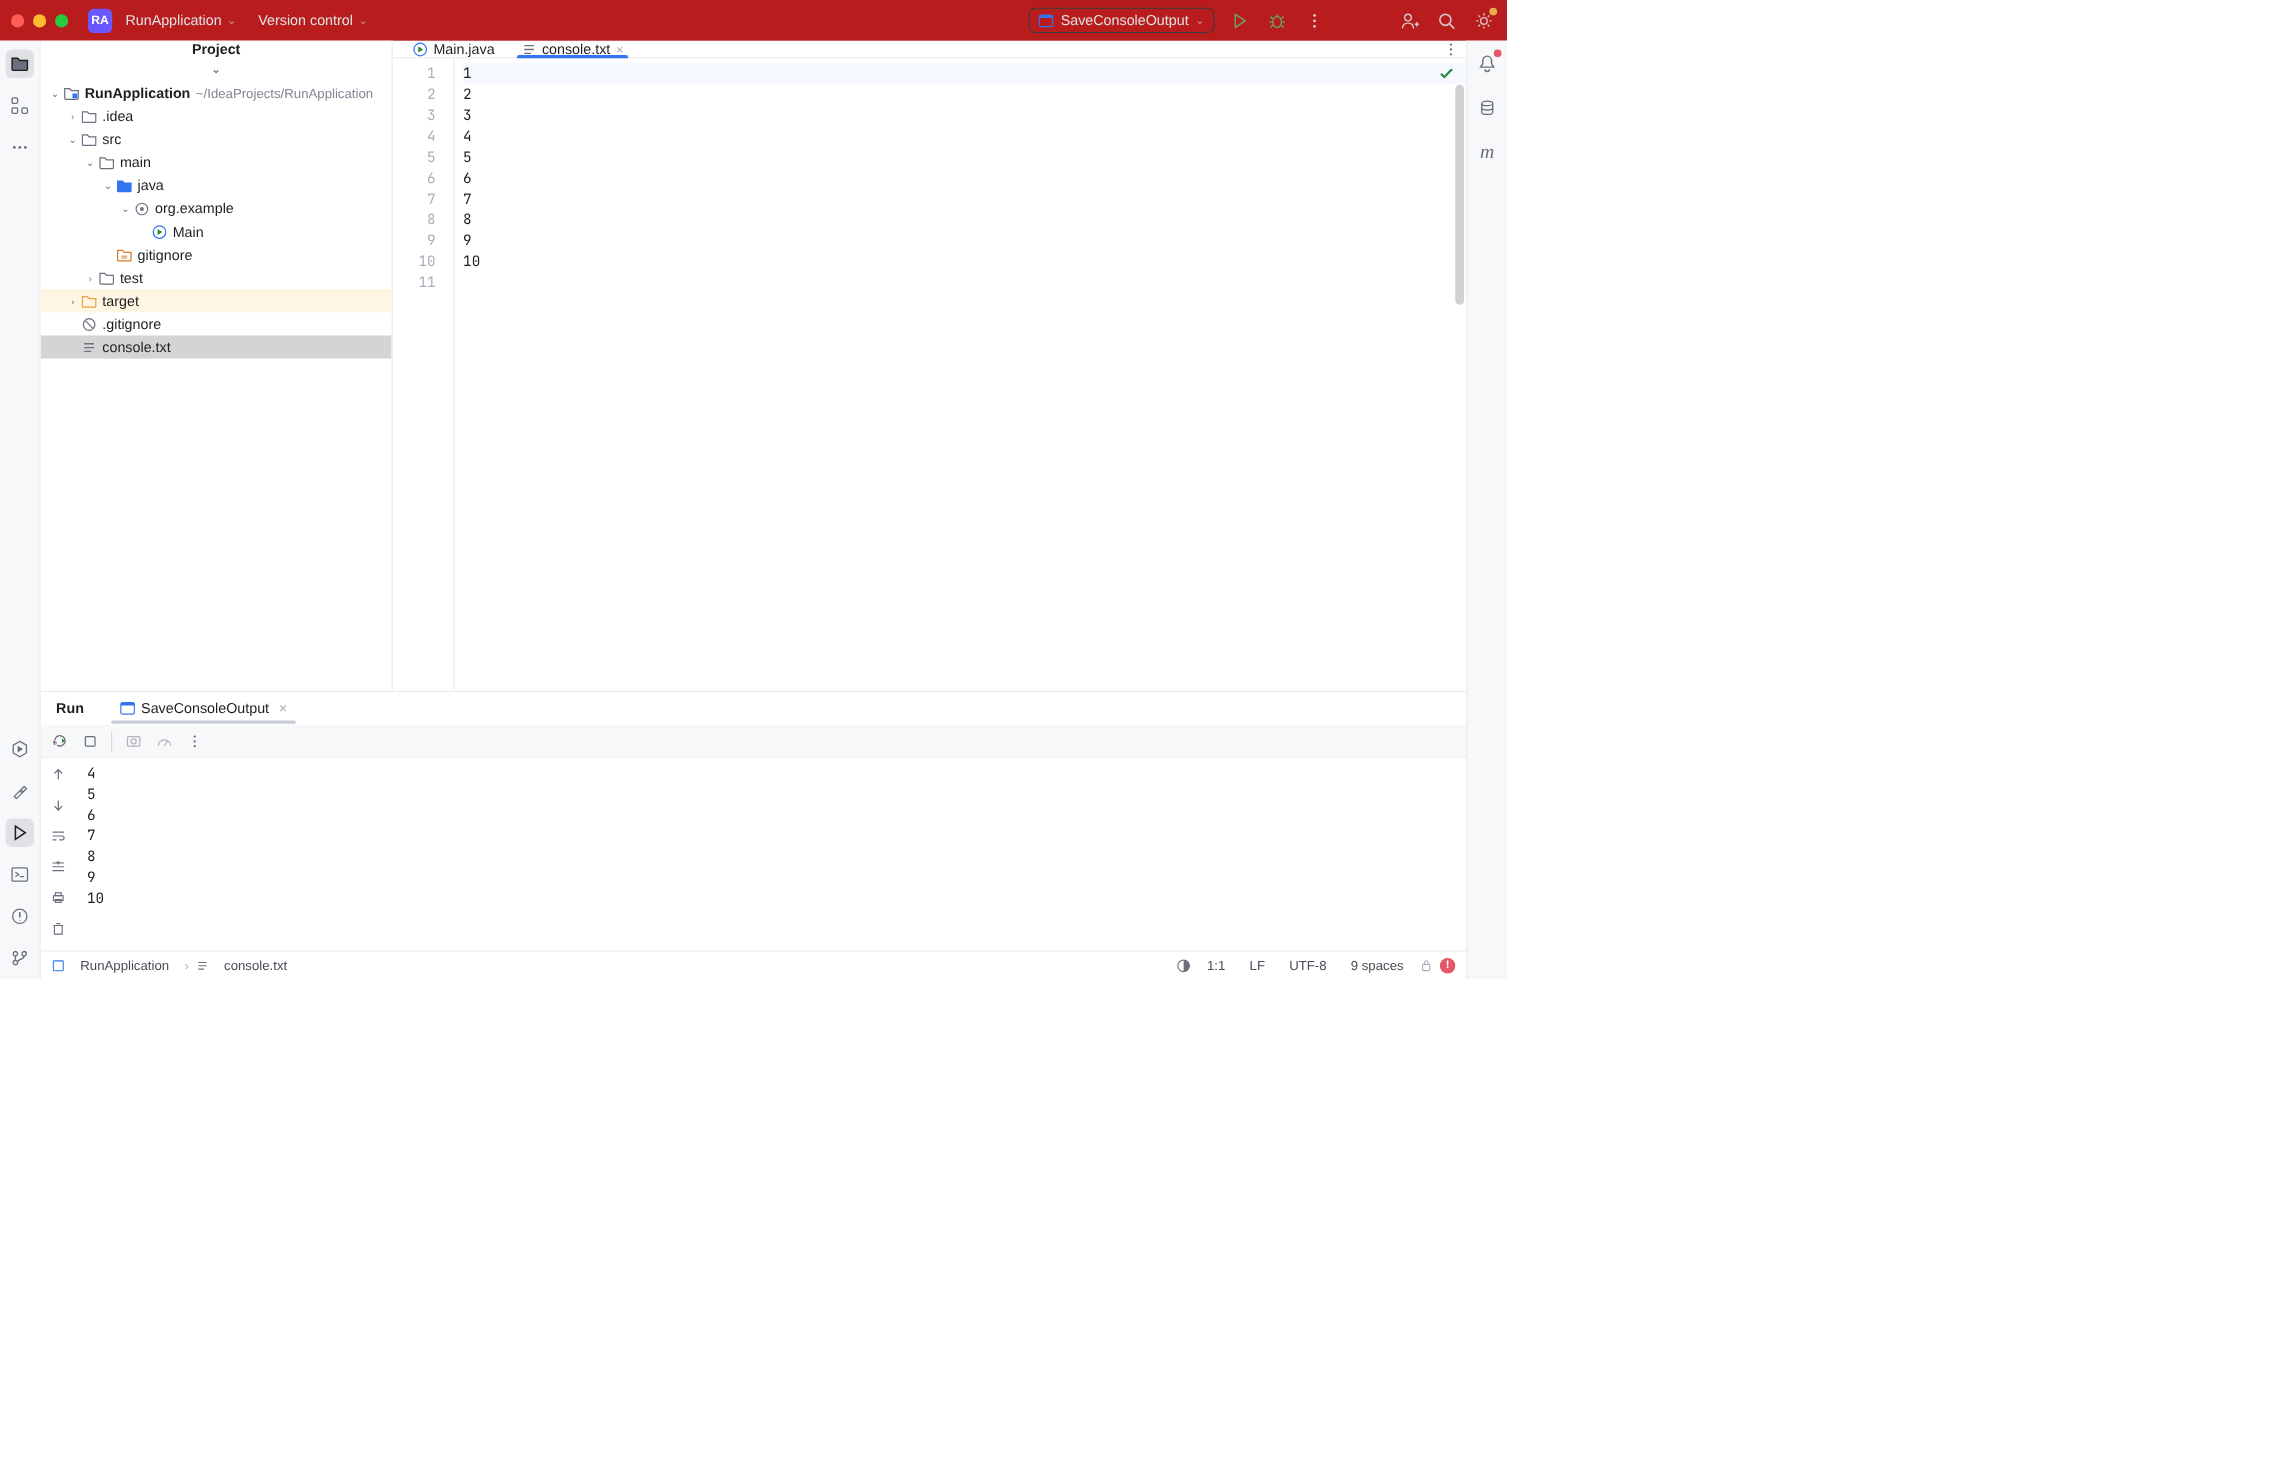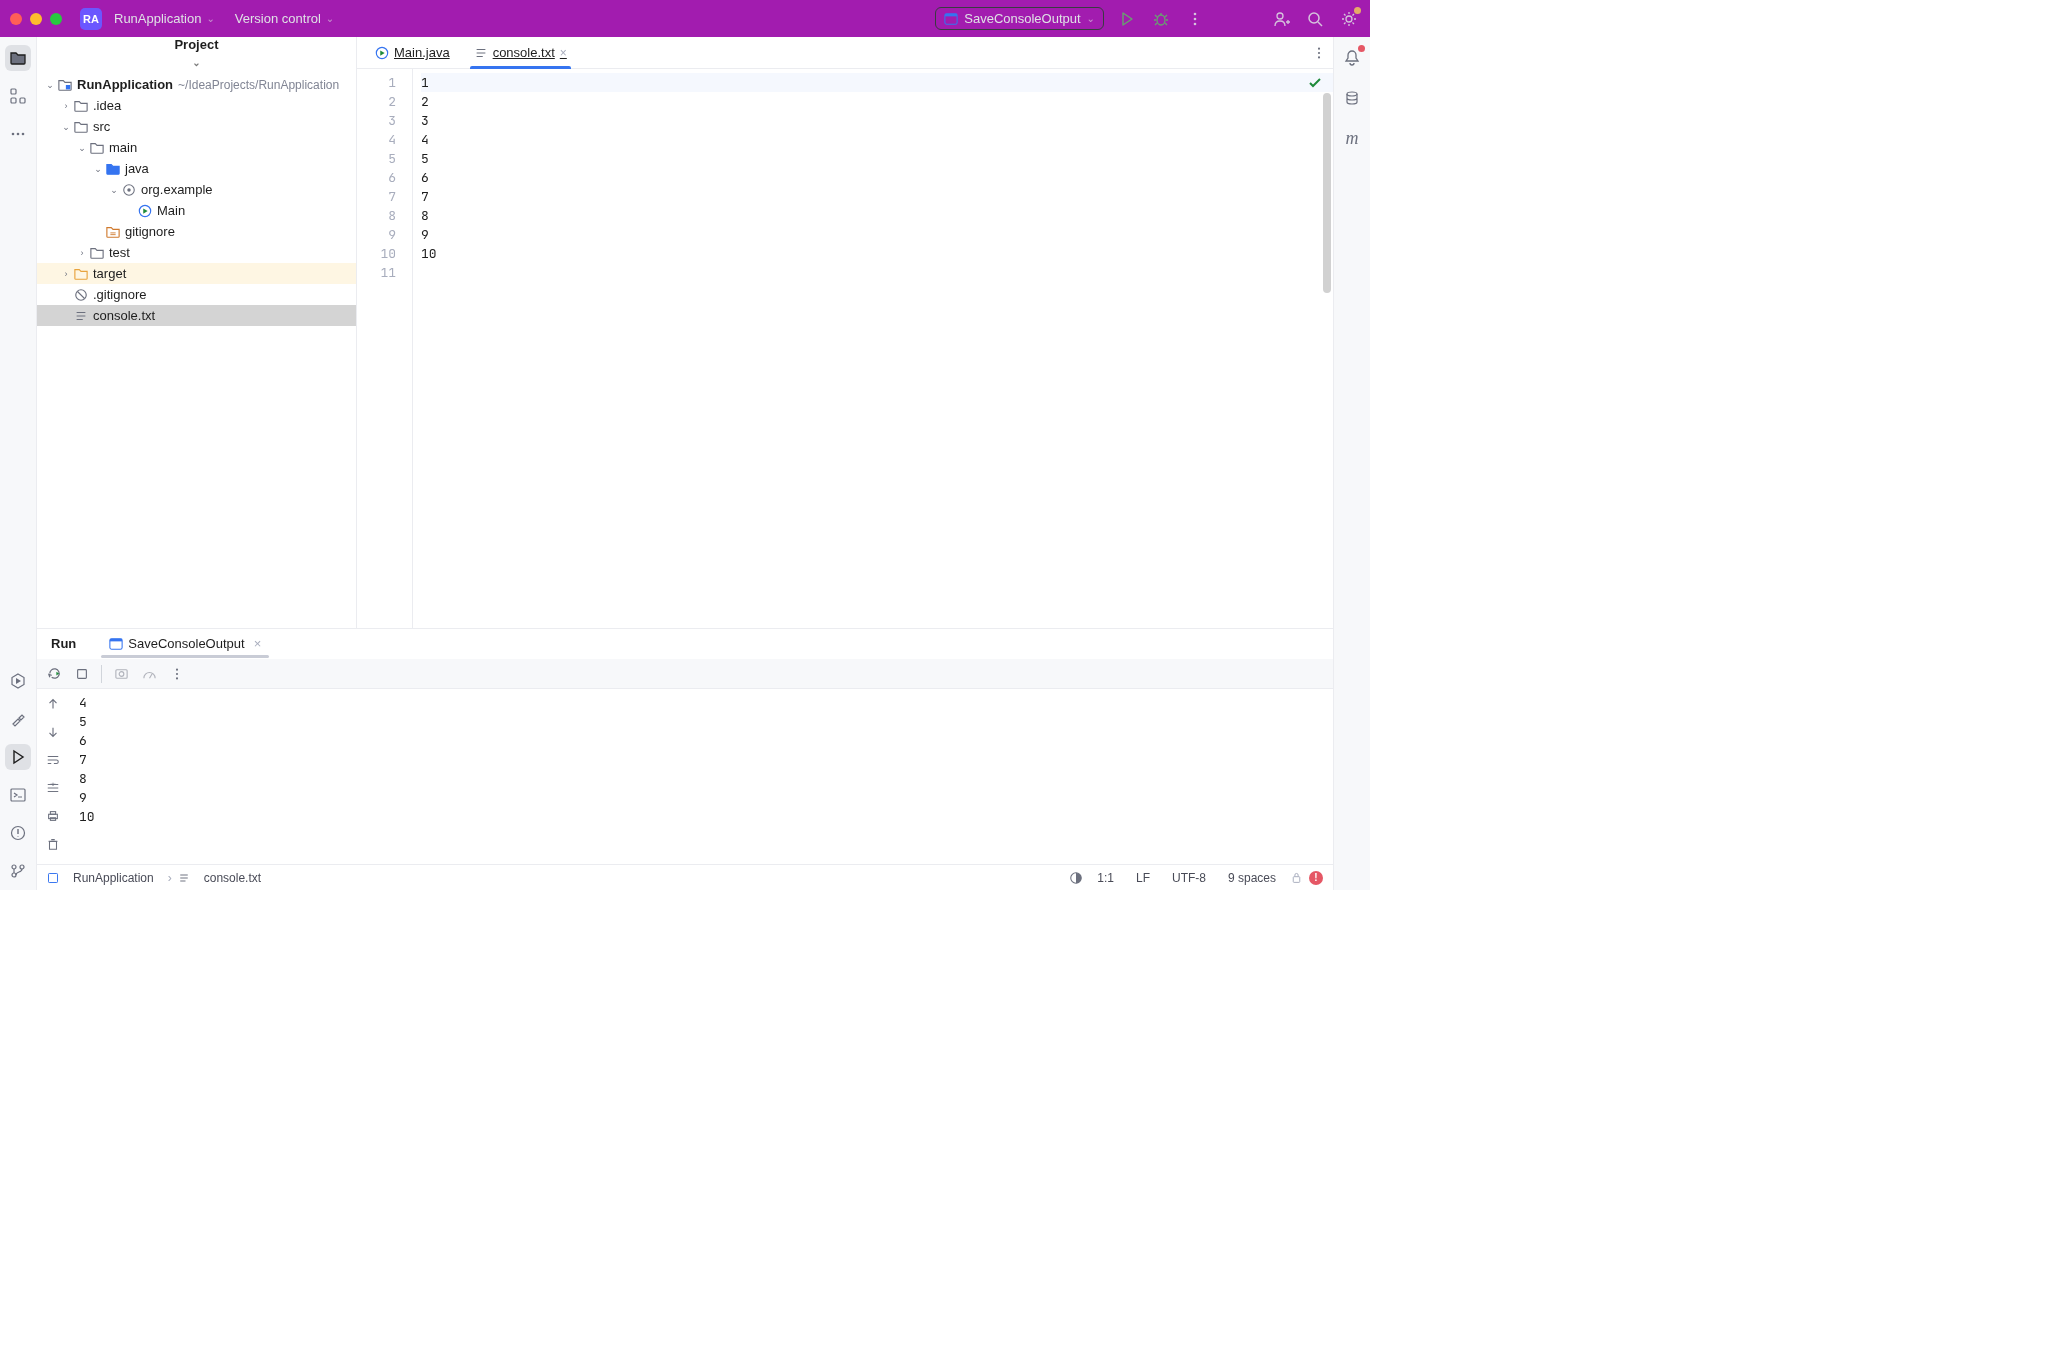--- a/index.html
+++ b/index.html
@@ -9,21 +9,21 @@
   color: #1e1e1e;
   background: #fff;
   width: 1370px;
   height: 890px;
   overflow: hidden;
   display: flex;
   flex-direction: column;
 }
 .titlebar {
   height: 37px;
-  background: #a21caf;
+  background: #b91c1c;
   display: flex;
   align-items: center;
   padding: 0 10px;
   color: #dfe1e5;
 }
 .traffic-lights { display: flex; gap: 8px; margin-right: 18px; }
 .traffic-light { width: 12px; height: 12px; border-radius: 50%; }
 .tl-red { background: #ff5f57; }
 .tl-yellow { background: #febc2e; }
 .tl-green { background: #28c840; }
@@ -76,23 +76,22 @@
 .tree-row .arrow { width: 14px; text-align: center; font-size: 9px; color: #6c707e; }
 .tree-row .ticon { width: 16px; display: flex; justify-content: center; margin-right: 3px; }
 .tree-row.highlighted { background: #fef6e3; }
 .tree-row.selected { background: #d4d4d4; }
 .tree-row .node-name { margin-left: 1px; }
 .node-path { color: #818594; margin-left: 5px; font-size: 12px; }
 .bold { font-weight: 600; }
 
 .editor-panel { flex: 1; display: flex; flex-direction: column; min-width: 0; }
 .editor-tabs {
-  height: 32px; display: flex; align-items: stretch; border-bottom: 1px solid #ebecf0;
+  height: 16px; display: flex; align-items: stretch; border-bottom: 1px solid #ebecf0;
   padding-left: 6px;
-  text-decoration: underline;
 }
 .etab {
   display: flex; align-items: center; gap: 5px; padding: 0 12px;
   font-size: 13px; color: #1e1e1e; cursor: pointer; position: relative;
 }
 .etab.active::after {
   content: ''; position: absolute; left: 8px; right: 8px; bottom: -1px;
   height: 3px; background: #3574f0; border-radius: 2px 2px 0 0;
 }
 .etab .close-x { font-size: 12px; color: #a8adbd; }

